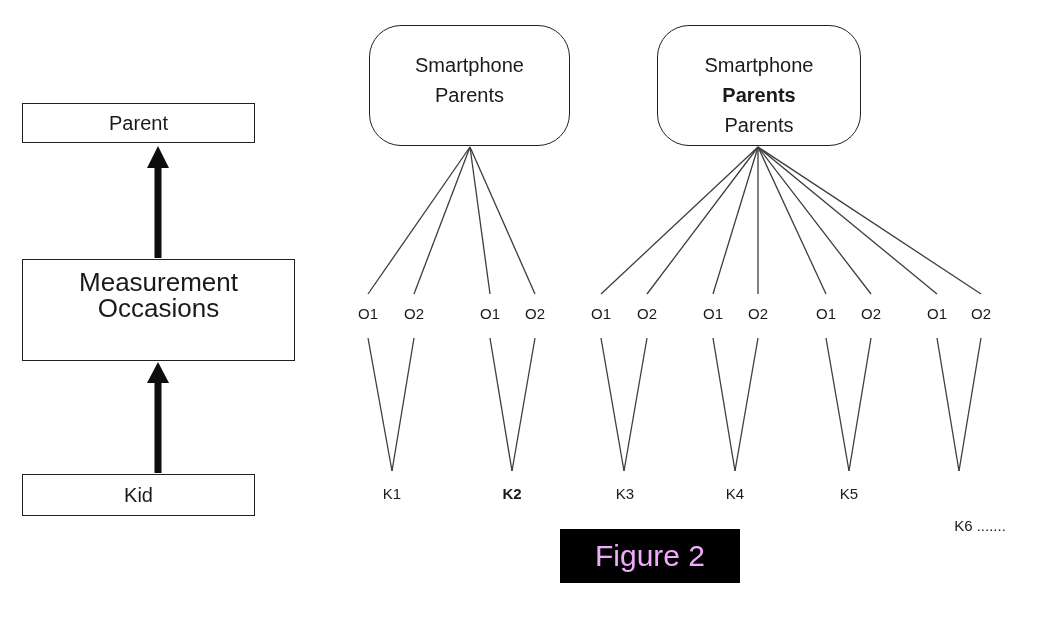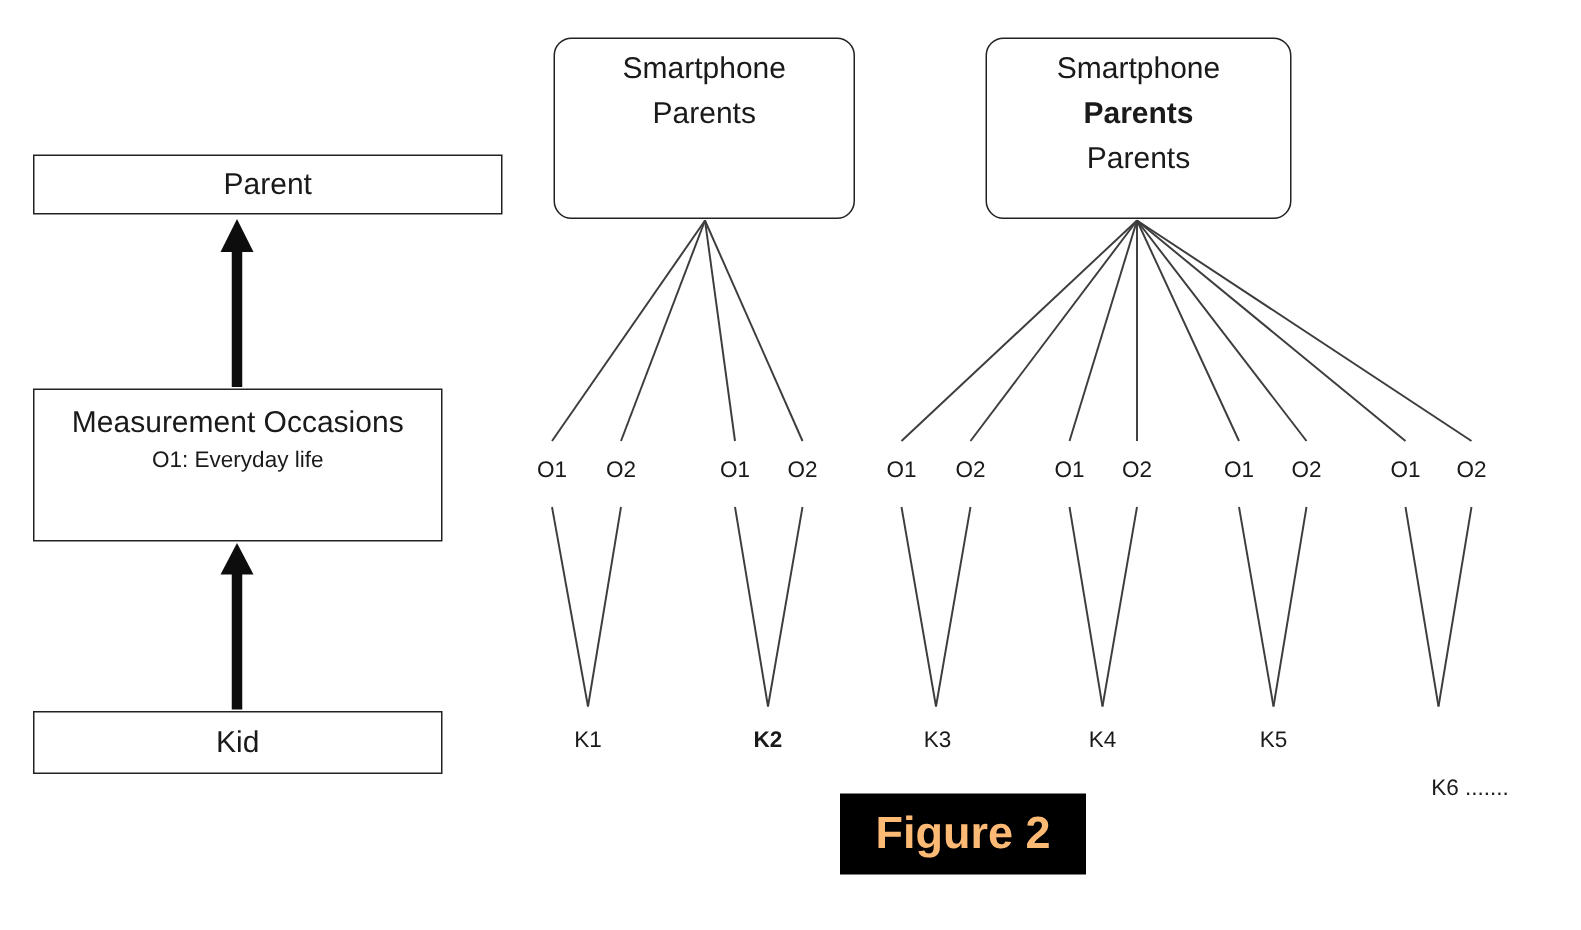--- a/index.html
+++ b/index.html
@@ -34,60 +34,60 @@
     box-sizing: border-box;
   }
   .measure-box {
     position: absolute;
     border: 1.6px solid #222222;
     background: #ffffff;
     box-sizing: border-box;
     text-align: center;
   }
   .measure-title {
-    font-size: 20px;
+    font-size: 26px;
     margin-top: 9px;
     line-height: 26px;
   }
   .measure-sub {
     font-size: 15px;
     line-height: 23px;
   }
   .rounded-box {
     position: absolute;
     border: 1.6px solid #222222;
-    border-radius: 12px;
+    border-radius: 32px;
     background: #ffffff;
     box-sizing: border-box;
     text-align: center;
-    padding-top: 5px;
+    padding-top: 24px;
     font-size: 20px;
     line-height: 30px;
   }
   .bold-line { font-weight: bold; }
   .o-label, .k-label {
     position: absolute;
     font-size: 15px;
     line-height: 26px;
     transform: translateX(-50%);
     white-space: nowrap;
   }
   .caption-box {
     position: absolute;
     left: 560px;
     top: 529px;
-    width: 164px;
+    width: 180px;
     height: 54px;
     background: #000000;
-    color: #fdba74;
+    color: #f0abfc;
     display: flex;
     align-items: center;
     justify-content: center;
     font-size: 30px;
-    font-weight: bold;
+    font-weight: normal;
   }
 </style>
 </head>
 <body>
 
 <div class="canvas">
 
   <svg class="lines-svg" viewBox="0 0 1054 620">
 
     <g>
@@ -127,30 +127,29 @@
       <line x1="647" y1="338" x2="624" y2="471"></line>
       <line x1="713" y1="338" x2="735" y2="471"></line>
       <line x1="758" y1="338" x2="735" y2="471"></line>
       <line x1="826" y1="338" x2="849" y2="471"></line>
       <line x1="871" y1="338" x2="849" y2="471"></line>
       <line x1="937" y1="338" x2="959" y2="471"></line>
       <line x1="981" y1="338" x2="959" y2="471"></line>
     </g>
   </svg>
 
-  <div class="rect-box" style="left:22px; top:103px; width:313px; height:40px;">
+  <div class="rect-box" style="left:22px; top:103px; width:233px; height:40px;">
     <span>Parent</span>
   </div>
 
   <div class="measure-box" style="left:22px; top:259px; width:273px; height:102px;">
     <div class="measure-title">Measurement Occasions</div>
-    <div class="measure-sub">O1: Everyday life</div>
   </div>
 
-  <div class="rect-box" style="left:22px; top:474px; width:273px; height:42px;">
+  <div class="rect-box" style="left:22px; top:474px; width:233px; height:42px;">
     <span>Kid</span>
   </div>
 
   <div class="rounded-box" style="left:369px; top:25px; width:201px; height:121px;">
     <div>Smartphone</div>
     <div>Parents</div>
   </div>
 
   <div class="rounded-box" style="left:657px; top:25px; width:204px; height:121px;">
     <div>Smartphone</div>

